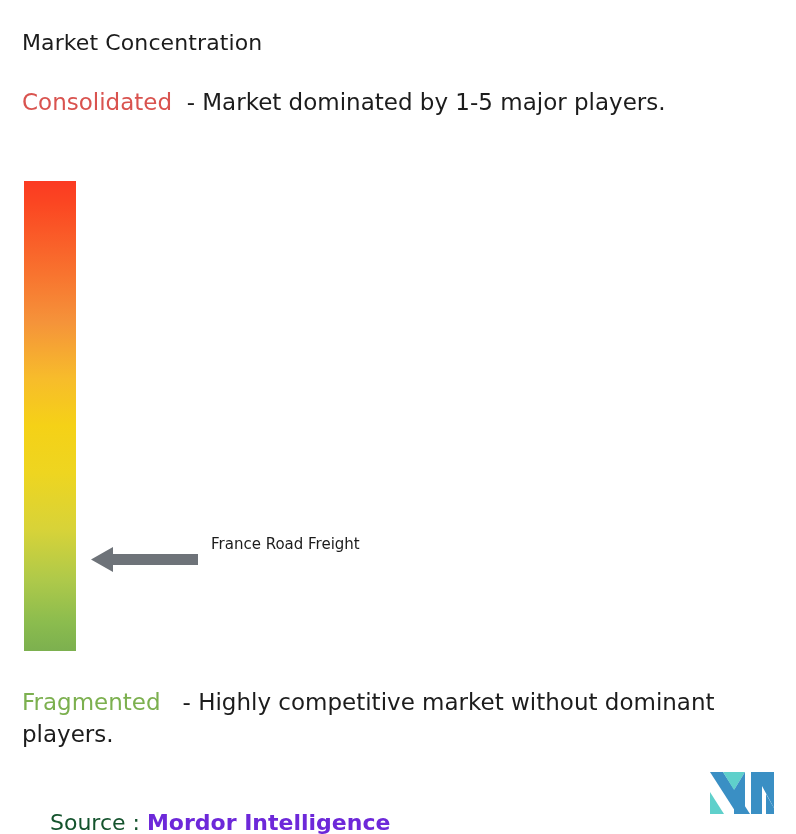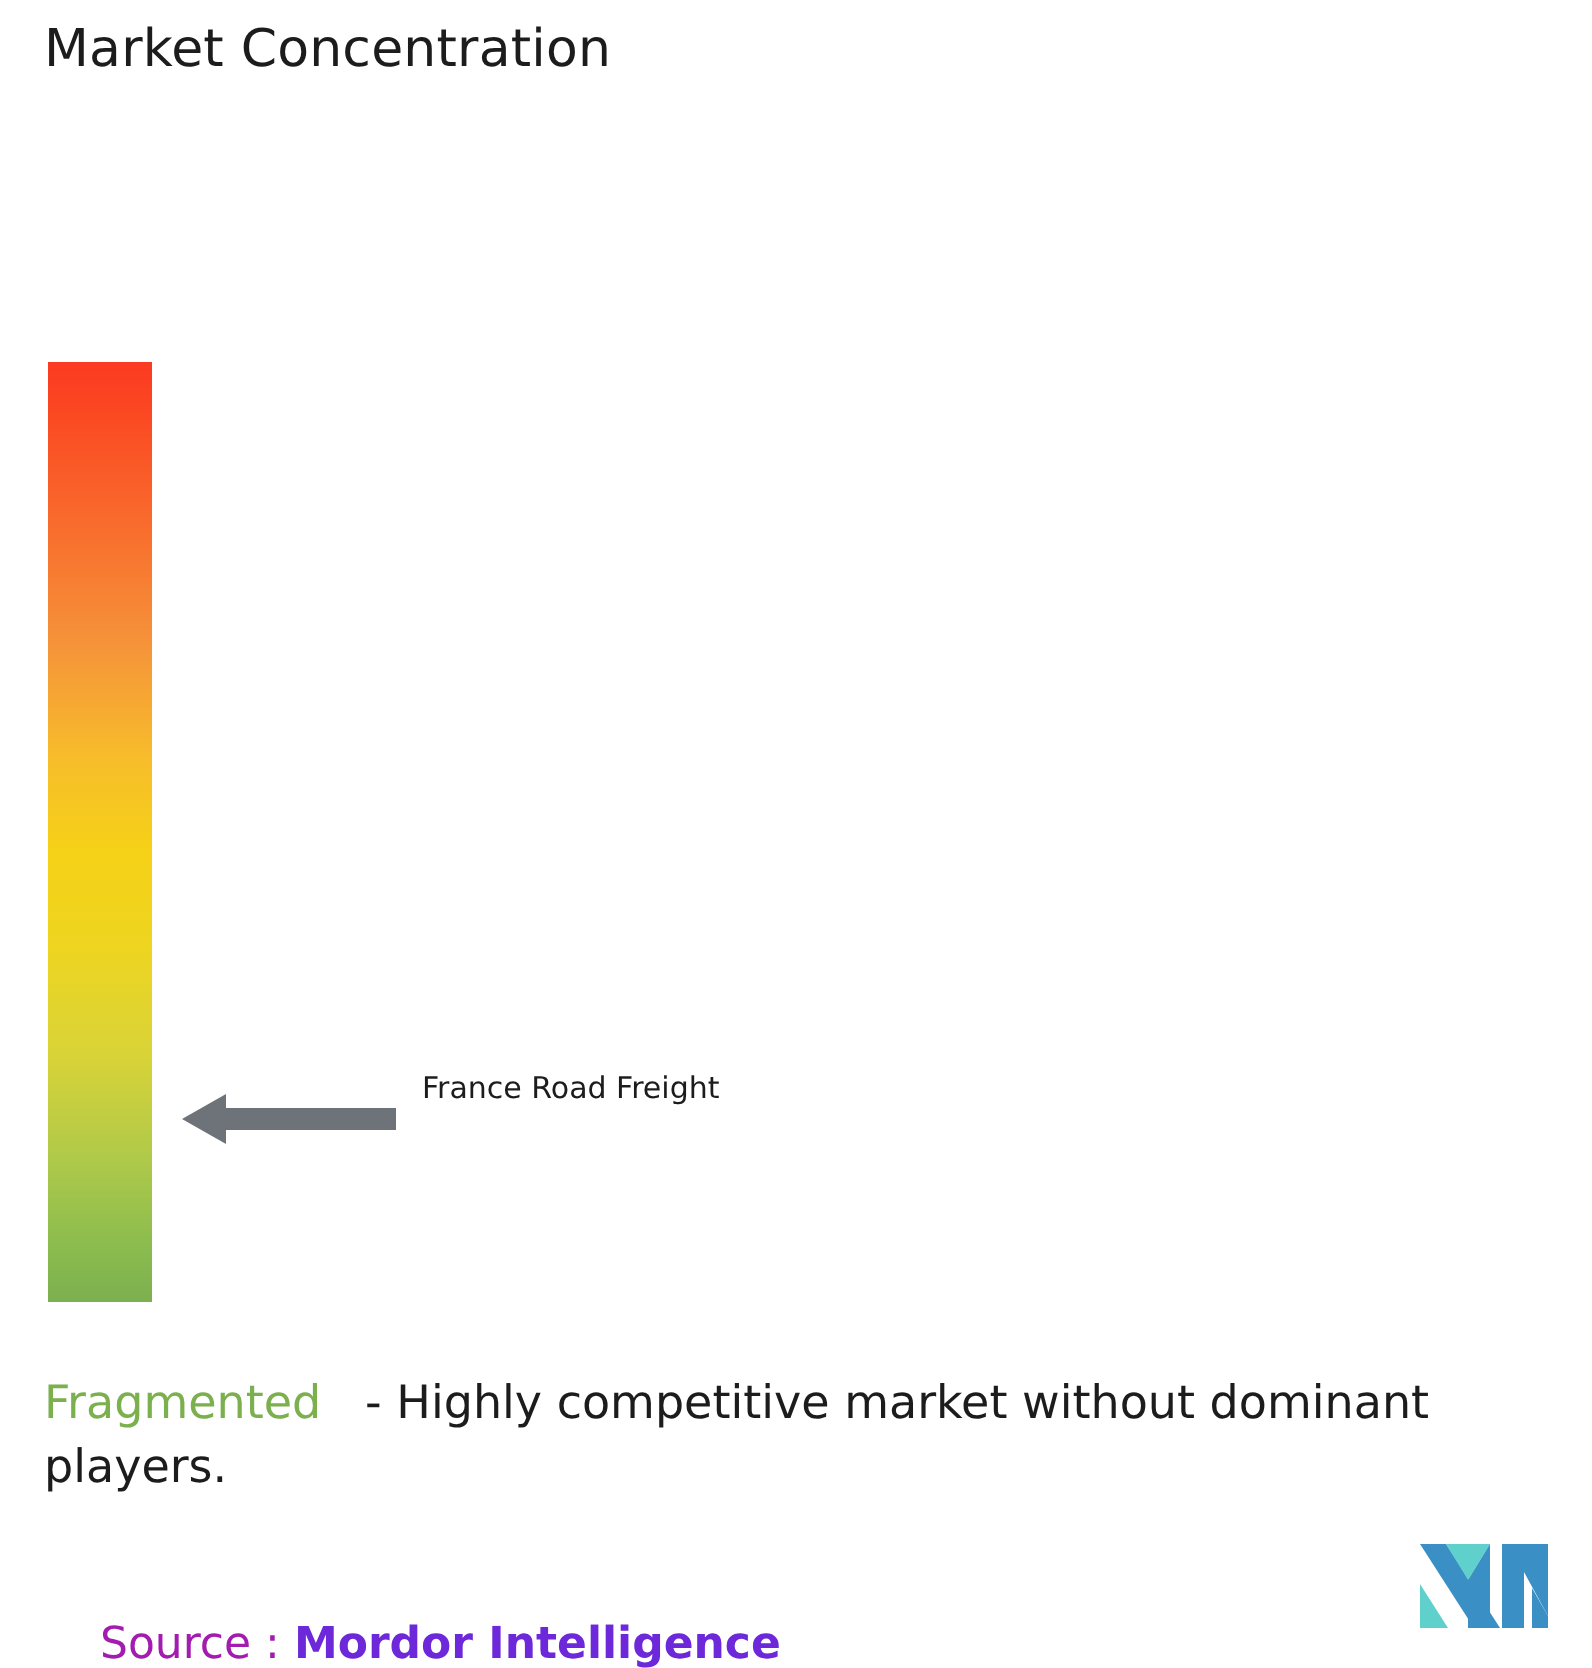--- a/index.html
+++ b/index.html
@@ -20,22 +20,22 @@
 
   .canvas {
     position: absolute;
     inset: 0;
   }
 
   
   .chart-title {
     position: absolute;
     left: 22px;
-    top: 9px;
-    font-size: 26px;
+    top: 26px;
+    font-size: 22px;
     line-height: 33px;
     font-weight: 400;
     color: #1c1c1c;
     letter-spacing: 0.1px;
     white-space: nowrap;
   }
 
   
   .legend-top {
     position: absolute;
@@ -120,21 +120,21 @@
   
   .source-line {
     position: absolute;
     left: 22px;
     top: 781px;
     font-size: 22px;
     line-height: 28px;
     color: #777777;
     white-space: pre;
   }
-  .source-label { color: #a21caf; }
+  .source-label { color: #14532d; }
   .source-value { color: #6d28d9; font-weight: bold; }
 
   .logo {
     position: absolute;
     left: 710px;
     top: 772px;
     width: 64px;
     height: 42px;
   }
   .logo svg {
@@ -143,20 +143,23 @@
     height: 42px;
   }
 </style>
 </head>
 <body>
 
 <div class="canvas">
 
   <div class="chart-title">Market Concentration</div>
 
+  <div class="legend-top">
+    <span class="kw-consolidated">Consolidated</span><span class="kw-sep">  </span><span>- Market dominated by 1-5 major players.</span>
+  </div>
 
   <div class="gradient-bar"></div>
 
   <div class="pointer">
     <svg viewBox="0 0 107 29" xmlns="http://www.w3.org/2000/svg" aria-hidden="true">
       <polygon points="0,14.5 22,2 22,9 107,9 107,20 22,20 22,27" fill="#6e7379"></polygon>
     </svg>
   </div>
 
   <div class="pointer-label">

